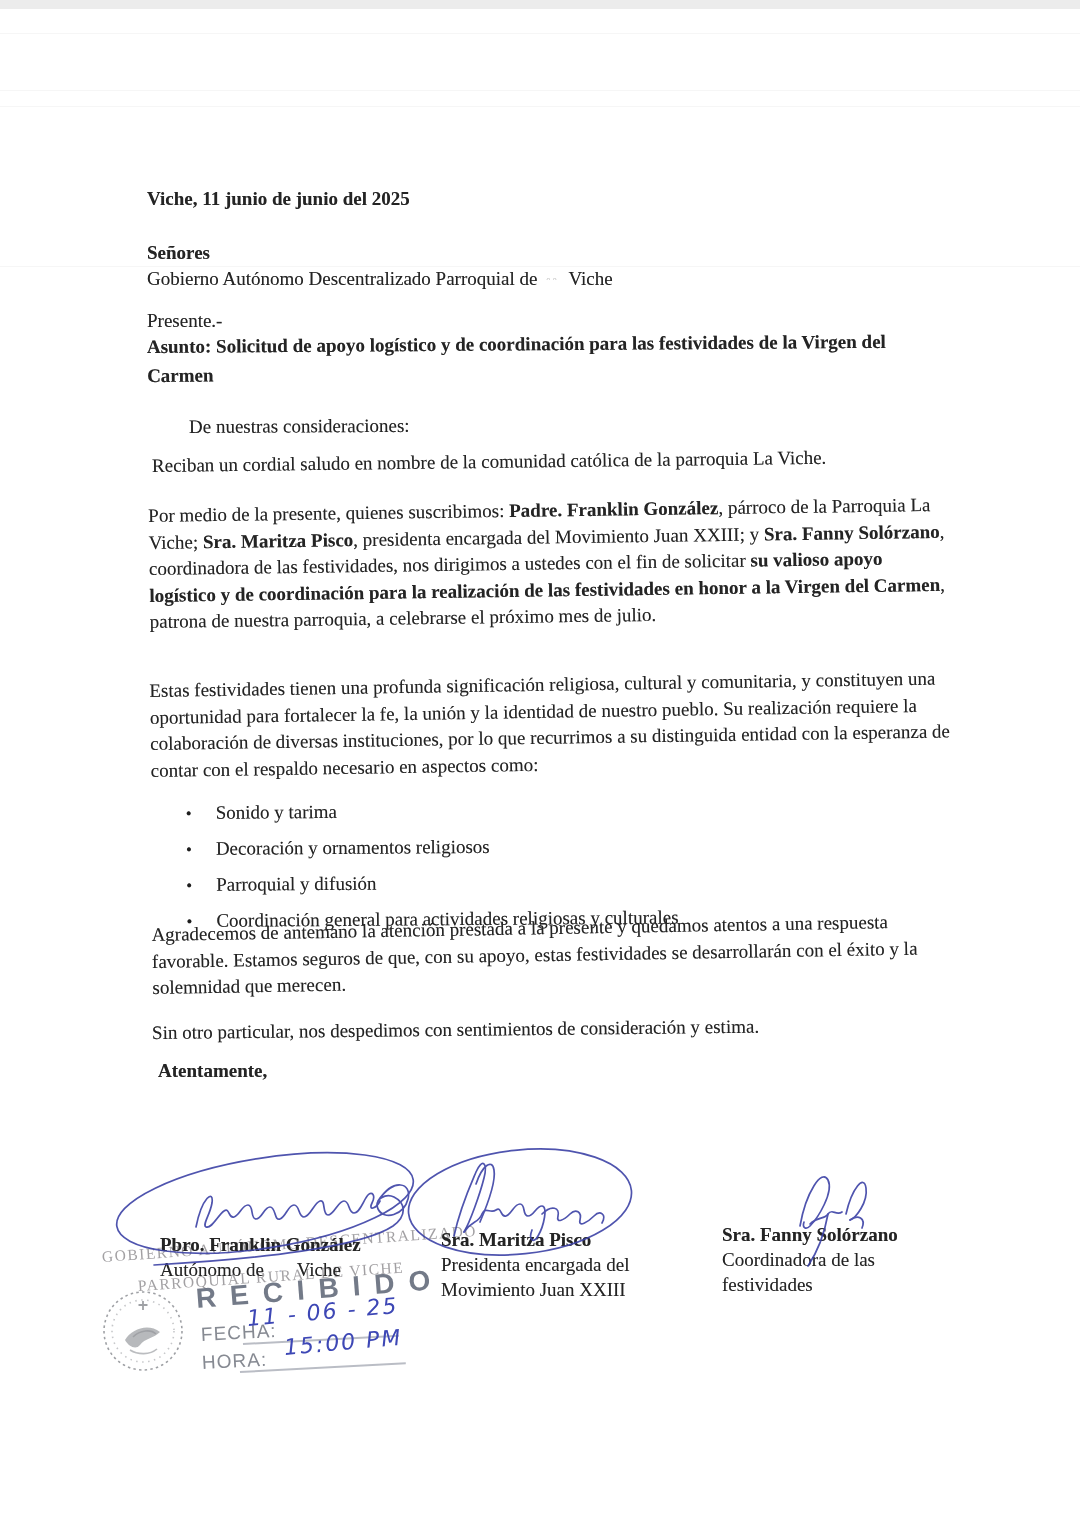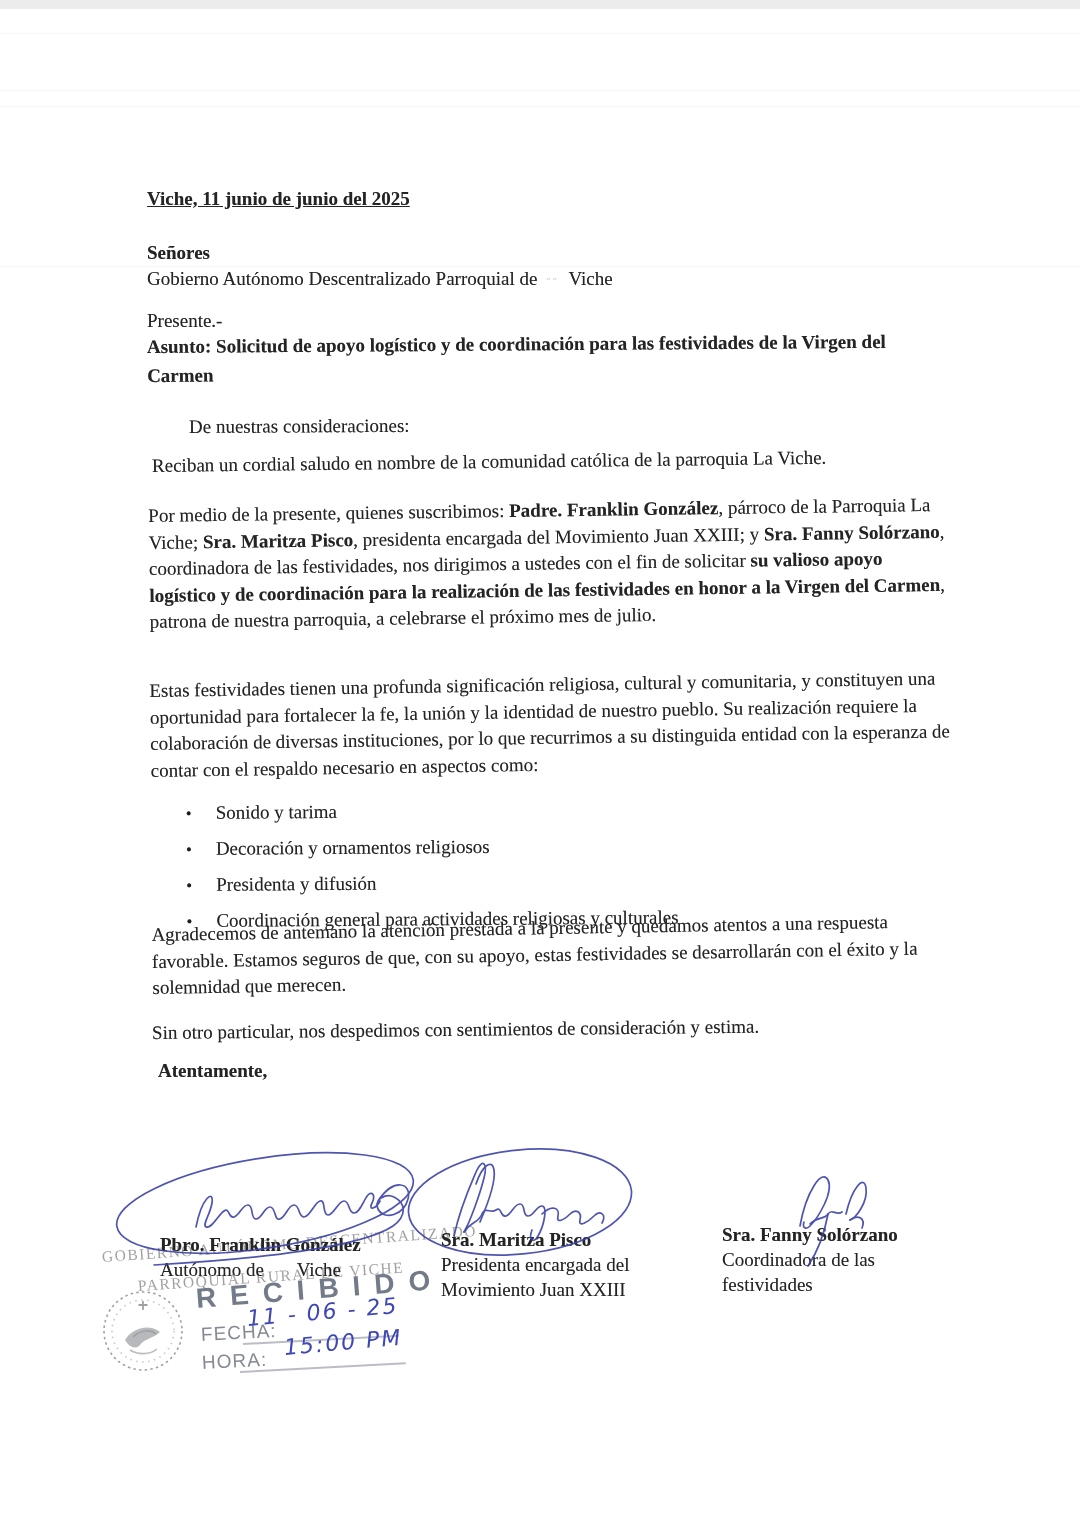--- a/index.html
+++ b/index.html
@@ -48,21 +48,21 @@
 <body>
 
 <div id="page">
 
   <div class="topstrip"></div>
   <div class="scanline" style="top:33px"></div>
   <div class="scanline" style="top:90px"></div>
   <div class="scanline" style="top:106px"></div>
   <div class="scanline" style="top:266px"></div>
 
-  <div class="abs typed bold" style="left:147px; top:186px;text-decoration:underline;">Viche, 11 junio de junio del 2025</div>
+  <div class="abs typed bold" style="left:147px; top:186px;">Viche, 11 junio de junio del 2025</div>
 
   <div class="abs typed bold" style="left:147px; top:240px;">Señores</div>
 
   <div class="abs typed" style="left:147px; top:266px; white-space:nowrap;">
     <span>Gobierno Autónomo Descentralizado Parroquial de</span><span class="erased">ᵔᵔ</span><span>Viche</span>
   </div>
 
   <div class="abs typed" style="left:147px; top:308px;">Presente.-</div>
 
   <div class="abs typed bold" style="left:147px; top:333px; width:752px; line-height:28.5px; transform:rotate(-0.4deg);">Asunto: Solicitud de apoyo logístico y de coordinación para las festividades de la Virgen del Carmen</div>
@@ -79,21 +79,21 @@
     <div class="row">
       <span class="dot">•</span>
       <span>Sonido y tarima</span>
     </div>
     <div class="row">
       <span class="dot">•</span>
       <span>Decoración y ornamentos religiosos</span>
     </div>
     <div class="row">
       <span class="dot">•</span>
-      <span>Presidenta y difusión</span>
+      <span>Parroquial y difusión</span>
     </div>
     <div class="row">
       <span class="dot">•</span>
       <span>Coordinación general para actividades religiosas y culturales</span>
     </div>
   </div>
 
   <div class="abs typed" style="left:152px; top:922px; width:798px; transform:rotate(-1deg);">Agradecemos de antemano la atención prestada a la presente y quedamos atentos a una respuesta favorable. Estamos seguros de que, con su apoyo, estas festividades se desarrollarán con el éxito y la solemnidad que merecen.</div>
 
   <div class="abs typed" style="left:152px; top:1020px; transform:rotate(-0.6deg); white-space:nowrap;">Sin otro particular, nos despedimos con sentimientos de consideración y estima.</div>

